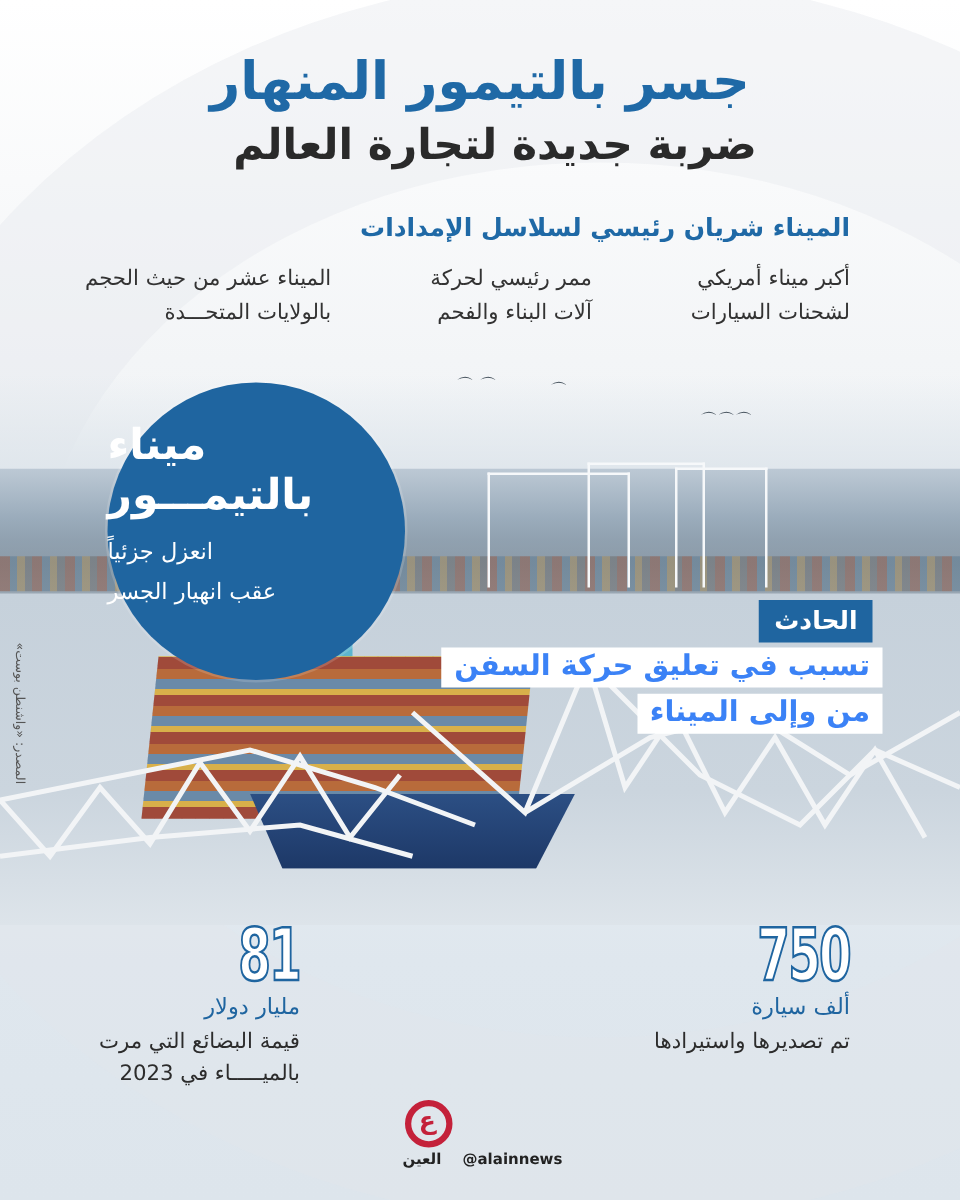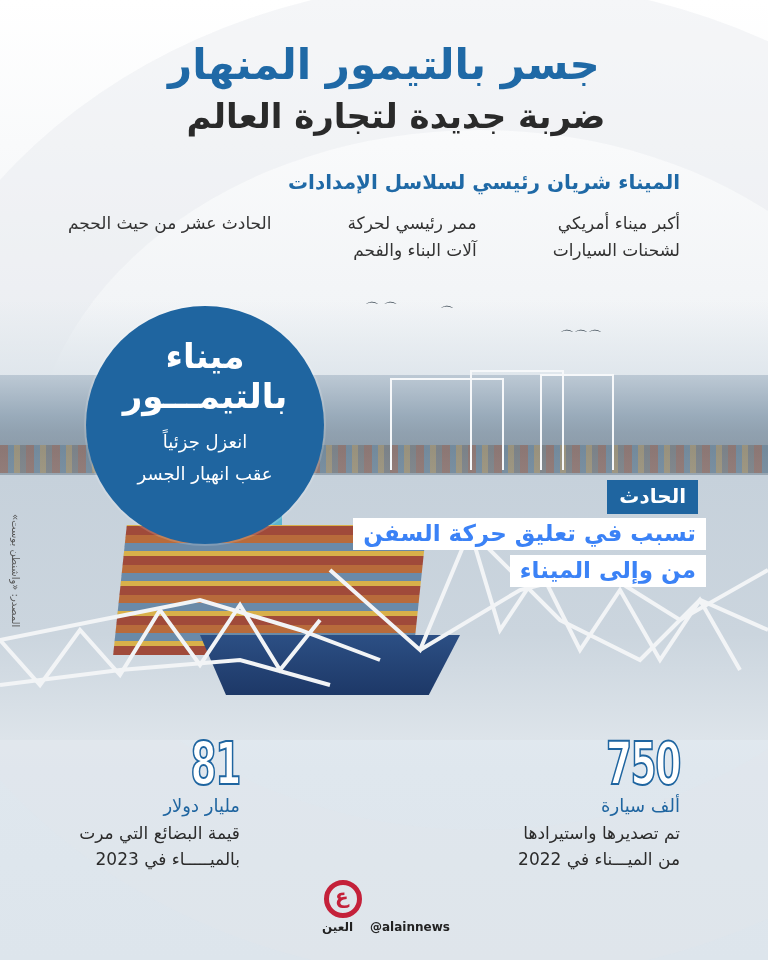--- a/index.html
+++ b/index.html
@@ -18,21 +18,21 @@
   .containers-strip{position:absolute;top:145px;left:0;right:0;height:28px;background:repeating-linear-gradient(90deg,#8c5a4a 0 8px,#5f7c92 8px 14px,#a28a5b 14px 20px,#6e6e6e 20px 26px);opacity:.55;}
   .water{position:absolute;top:175px;left:0;right:0;bottom:0;background:linear-gradient(180deg,#c6d1db 0%,#cbd5de 60%,#dde4ea 100%);}
   .crane{position:absolute;border:2px solid #f6f8fa;border-bottom:none;}
   .ship{position:absolute;left:120px;top:225px;width:340px;height:160px;}
   .ship-deck{position:absolute;left:0;top:0;width:300px;height:130px;background:repeating-linear-gradient(0deg,#a04a3a 0 9px,#d8b04a 9px 14px,#6a8aa8 14px 22px,#b86b3b 22px 30px),repeating-linear-gradient(90deg,transparent 0 10px,rgba(0,0,0,.15) 10px 11px);transform:skewX(-6deg);}
   .ship-hull{position:absolute;left:80px;top:110px;width:260px;height:60px;background:linear-gradient(180deg,#2c4f84,#1d3867);clip-path:polygon(0 0,100% 0,88% 100%,10% 100%);}
   .bridge-house{position:absolute;left:72px;top:-28px;width:90px;height:30px;background:#5cb5cf;}
   .truss{position:absolute;left:0;right:0;top:210px;height:210px;}
   .truss svg{width:100%;height:100%;}
   
-  .circle{position:absolute;top:306px;left:86px;width:238px;height:238px;border-radius:50%;background:#1f65a0;color:#fff;text-align:center;box-shadow:0 0 0 2px rgba(255,255,255,.15);}
+  .circle{position:absolute;top:306px;left:86px;width:238px;height:238px;border-radius:50%;background:#1f65a0;color:#fff;text-align:left;box-shadow:0 0 0 2px rgba(255,255,255,.15);}
   .circle .c1{margin-top:30px;font-size:34px;font-weight:bold;line-height:40px;}
   .circle .c2{font-size:34px;font-weight:bold;line-height:40px;}
   .circle .c3{margin-top:12px;font-size:18px;line-height:28px;}
   .accident-tag{position:absolute;top:480px;right:70px;background:#1f65a0;color:#fff;font-size:20px;font-weight:bold;padding:4px 12px 6px;}
   .accident-line{position:absolute;right:62px;background:#fff;color:#3b82f6;font-size:23px;font-weight:bold;padding:2px 10px 4px;}
   .al1{top:518px;}
   .al2{top:555px;text-align:right;}
   .source{position:absolute;left:10px;top:497px;height:130px;writing-mode:vertical-rl;font-size:10px;color:#555;}
   
   .stats{position:absolute;top:735px;right:88px;left:40px;display:flex;justify-content:space-between;}
@@ -62,21 +62,22 @@
   <div class="facts">
     <div class="fact">
       <div>أكبر ميناء أمريكي</div>
       <div>لشحنات السيارات</div>
     </div>
     <div class="fact">
       <div>ممر رئيسي لحركة</div>
       <div>آلات البناء والفحم</div>
     </div>
     <div class="fact">
-      <div>الحادث عشر من حيث الحجم</div>
+      <div>الميناء عشر من حيث الحجم</div>
+      <div>بالولايات المتحـــدة</div>
     </div>
   </div>
 
   <div class="photo">
     <div class="skyline"></div>
     <div class="containers-strip"></div>
     <div class="water"></div>
     <div class="crane" style="left:390px;top:78px;width:110px;height:90px;"></div>
     <div class="crane" style="left:470px;top:70px;width:90px;height:98px;"></div>
     <div class="crane" style="left:540px;top:74px;width:70px;height:94px;"></div>
@@ -114,21 +115,20 @@
   <div class="accident-line al1">تسبب في تعليق حركة السفن</div>
   <div class="accident-line al2">من وإلى الميناء</div>
 
   <div class="source">المصدر: «واشنطن بوست»</div>
 
   <div class="stats">
     <div class="stat s3">
       <span class="num">750</span>
       <div class="unit">ألف سيارة</div>
       <div class="desc">تم تصديرها واستيرادها</div>
-      <div class="desc" style="margin-top:0">من الميـــناء في 2022</div>
     </div>
     <div class="stat">
       <span class="num">81</span>
       <div class="unit">مليار دولار</div>
       <div class="desc">قيمة البضائع التي مرت</div>
       <div class="desc" style="margin-top:0">بالميـــــاء في 2023</div>
     </div>
   </div>
 
   <div class="footer">

